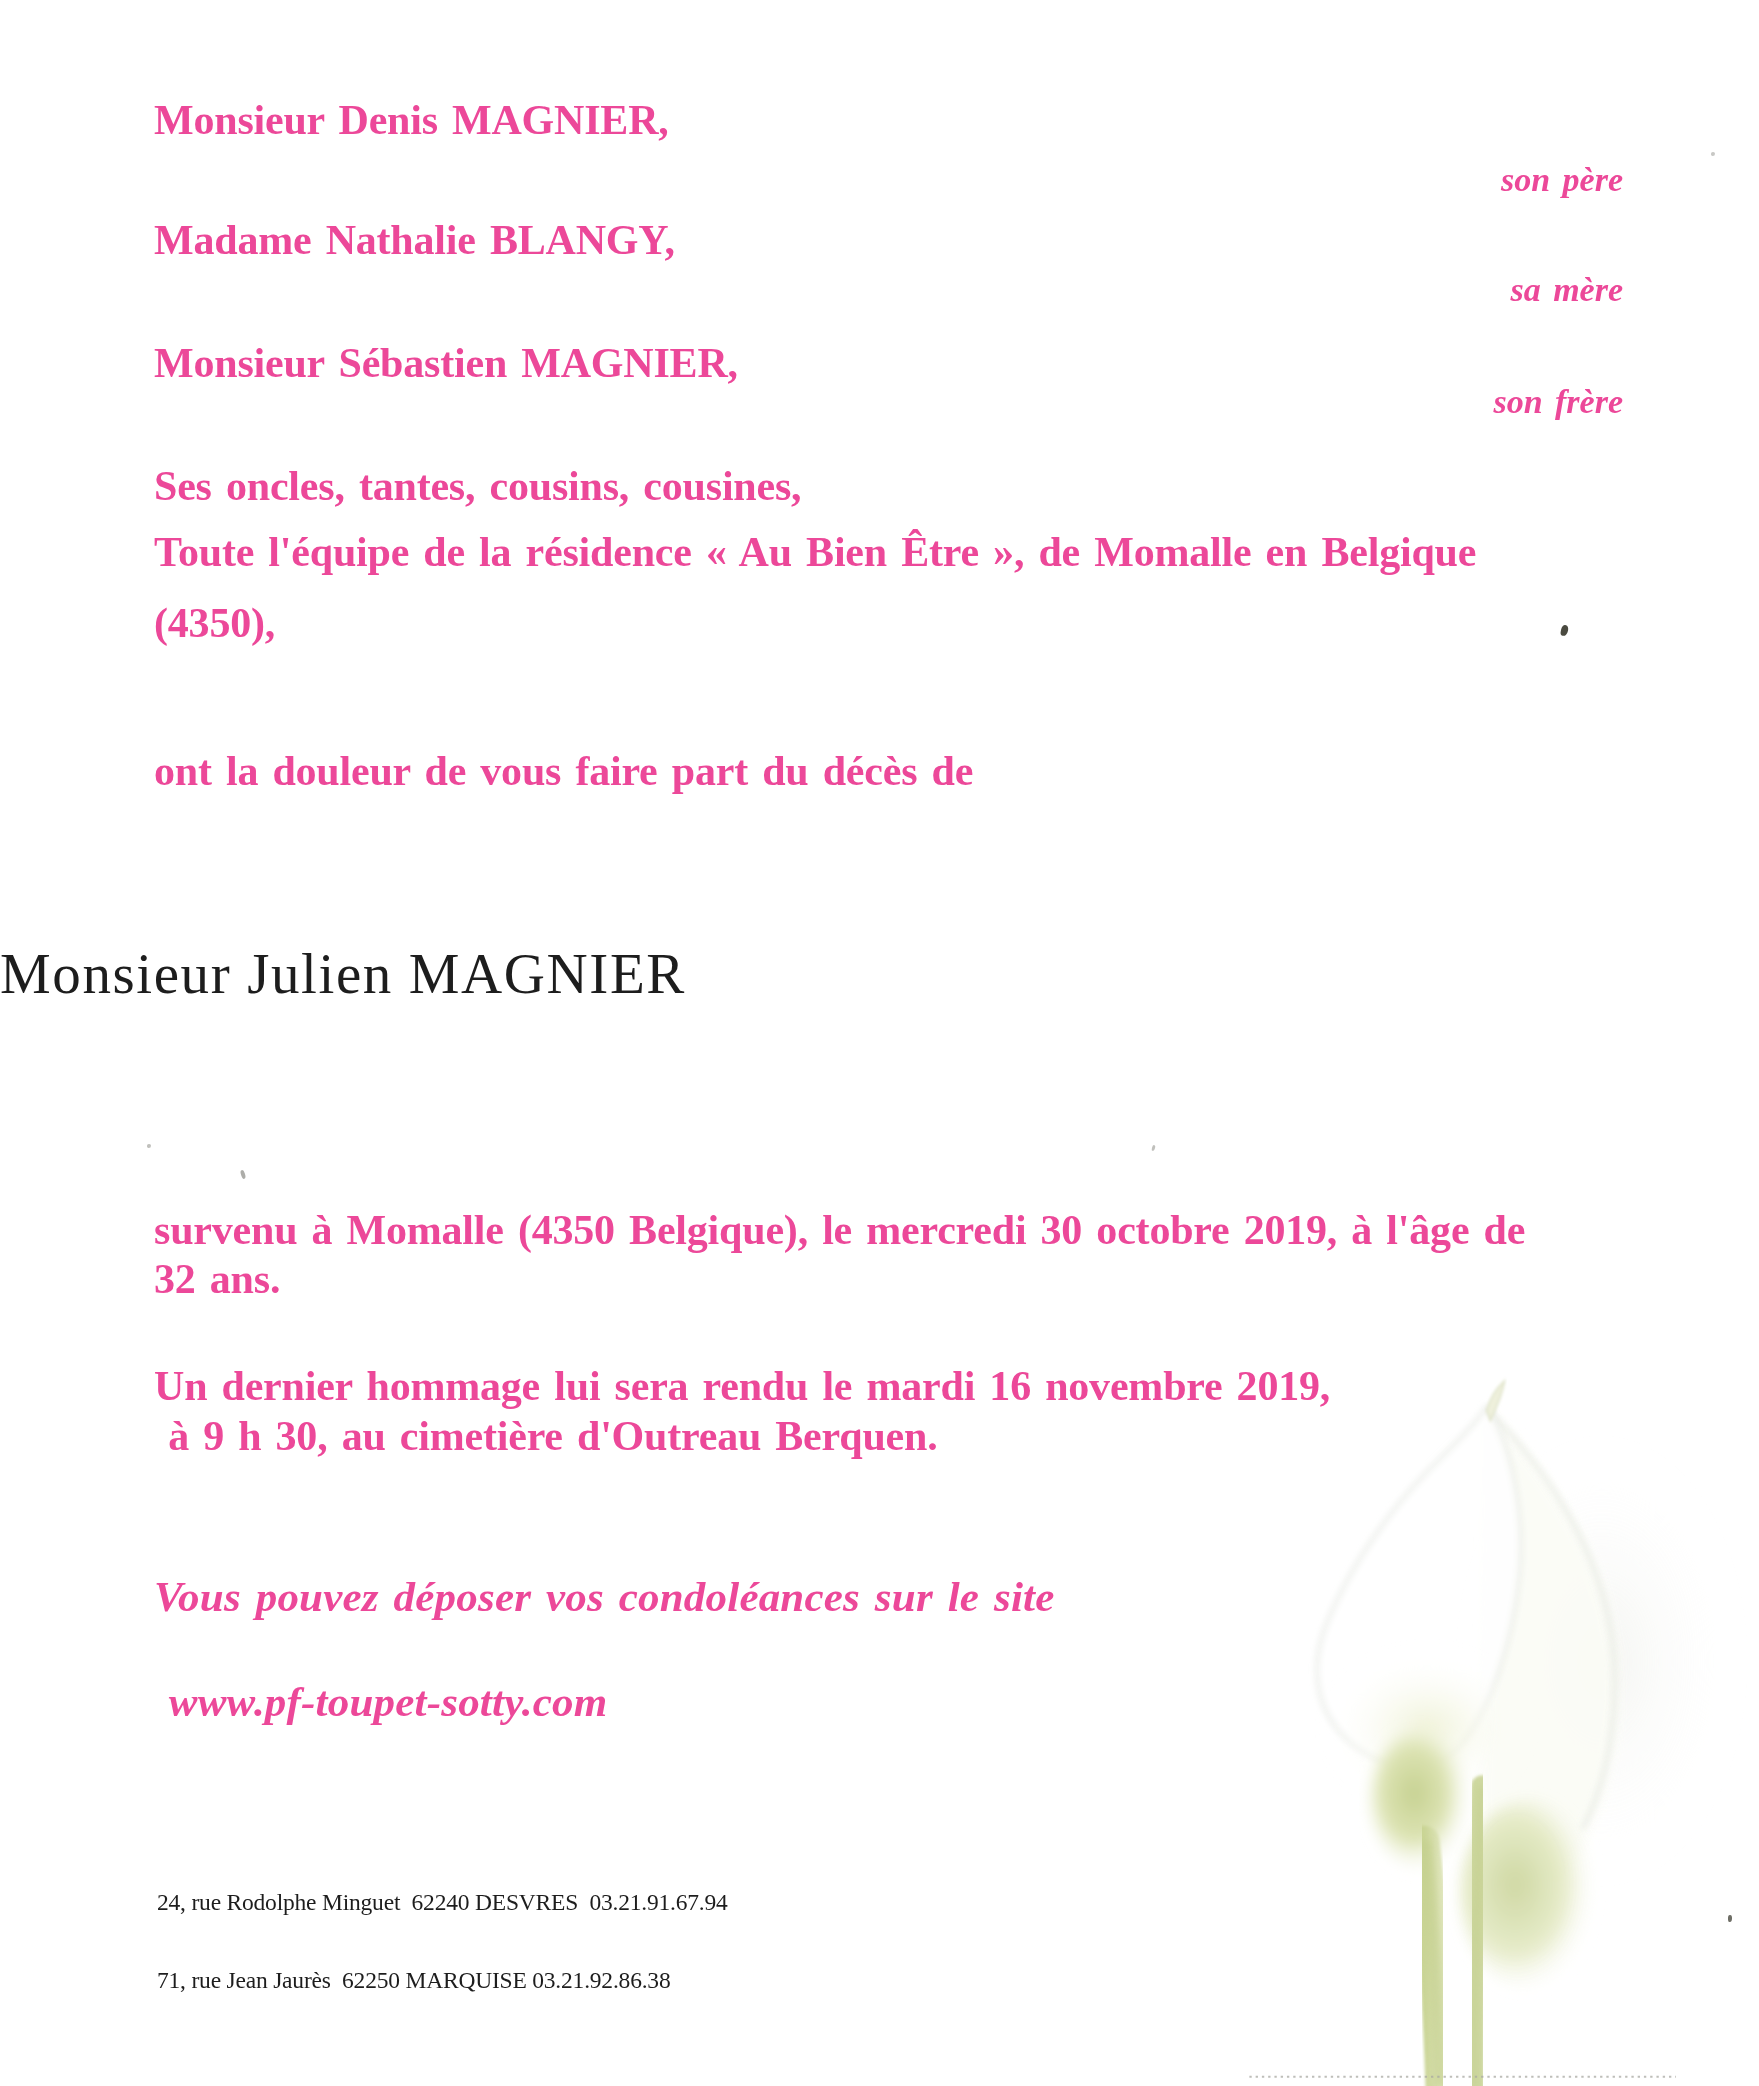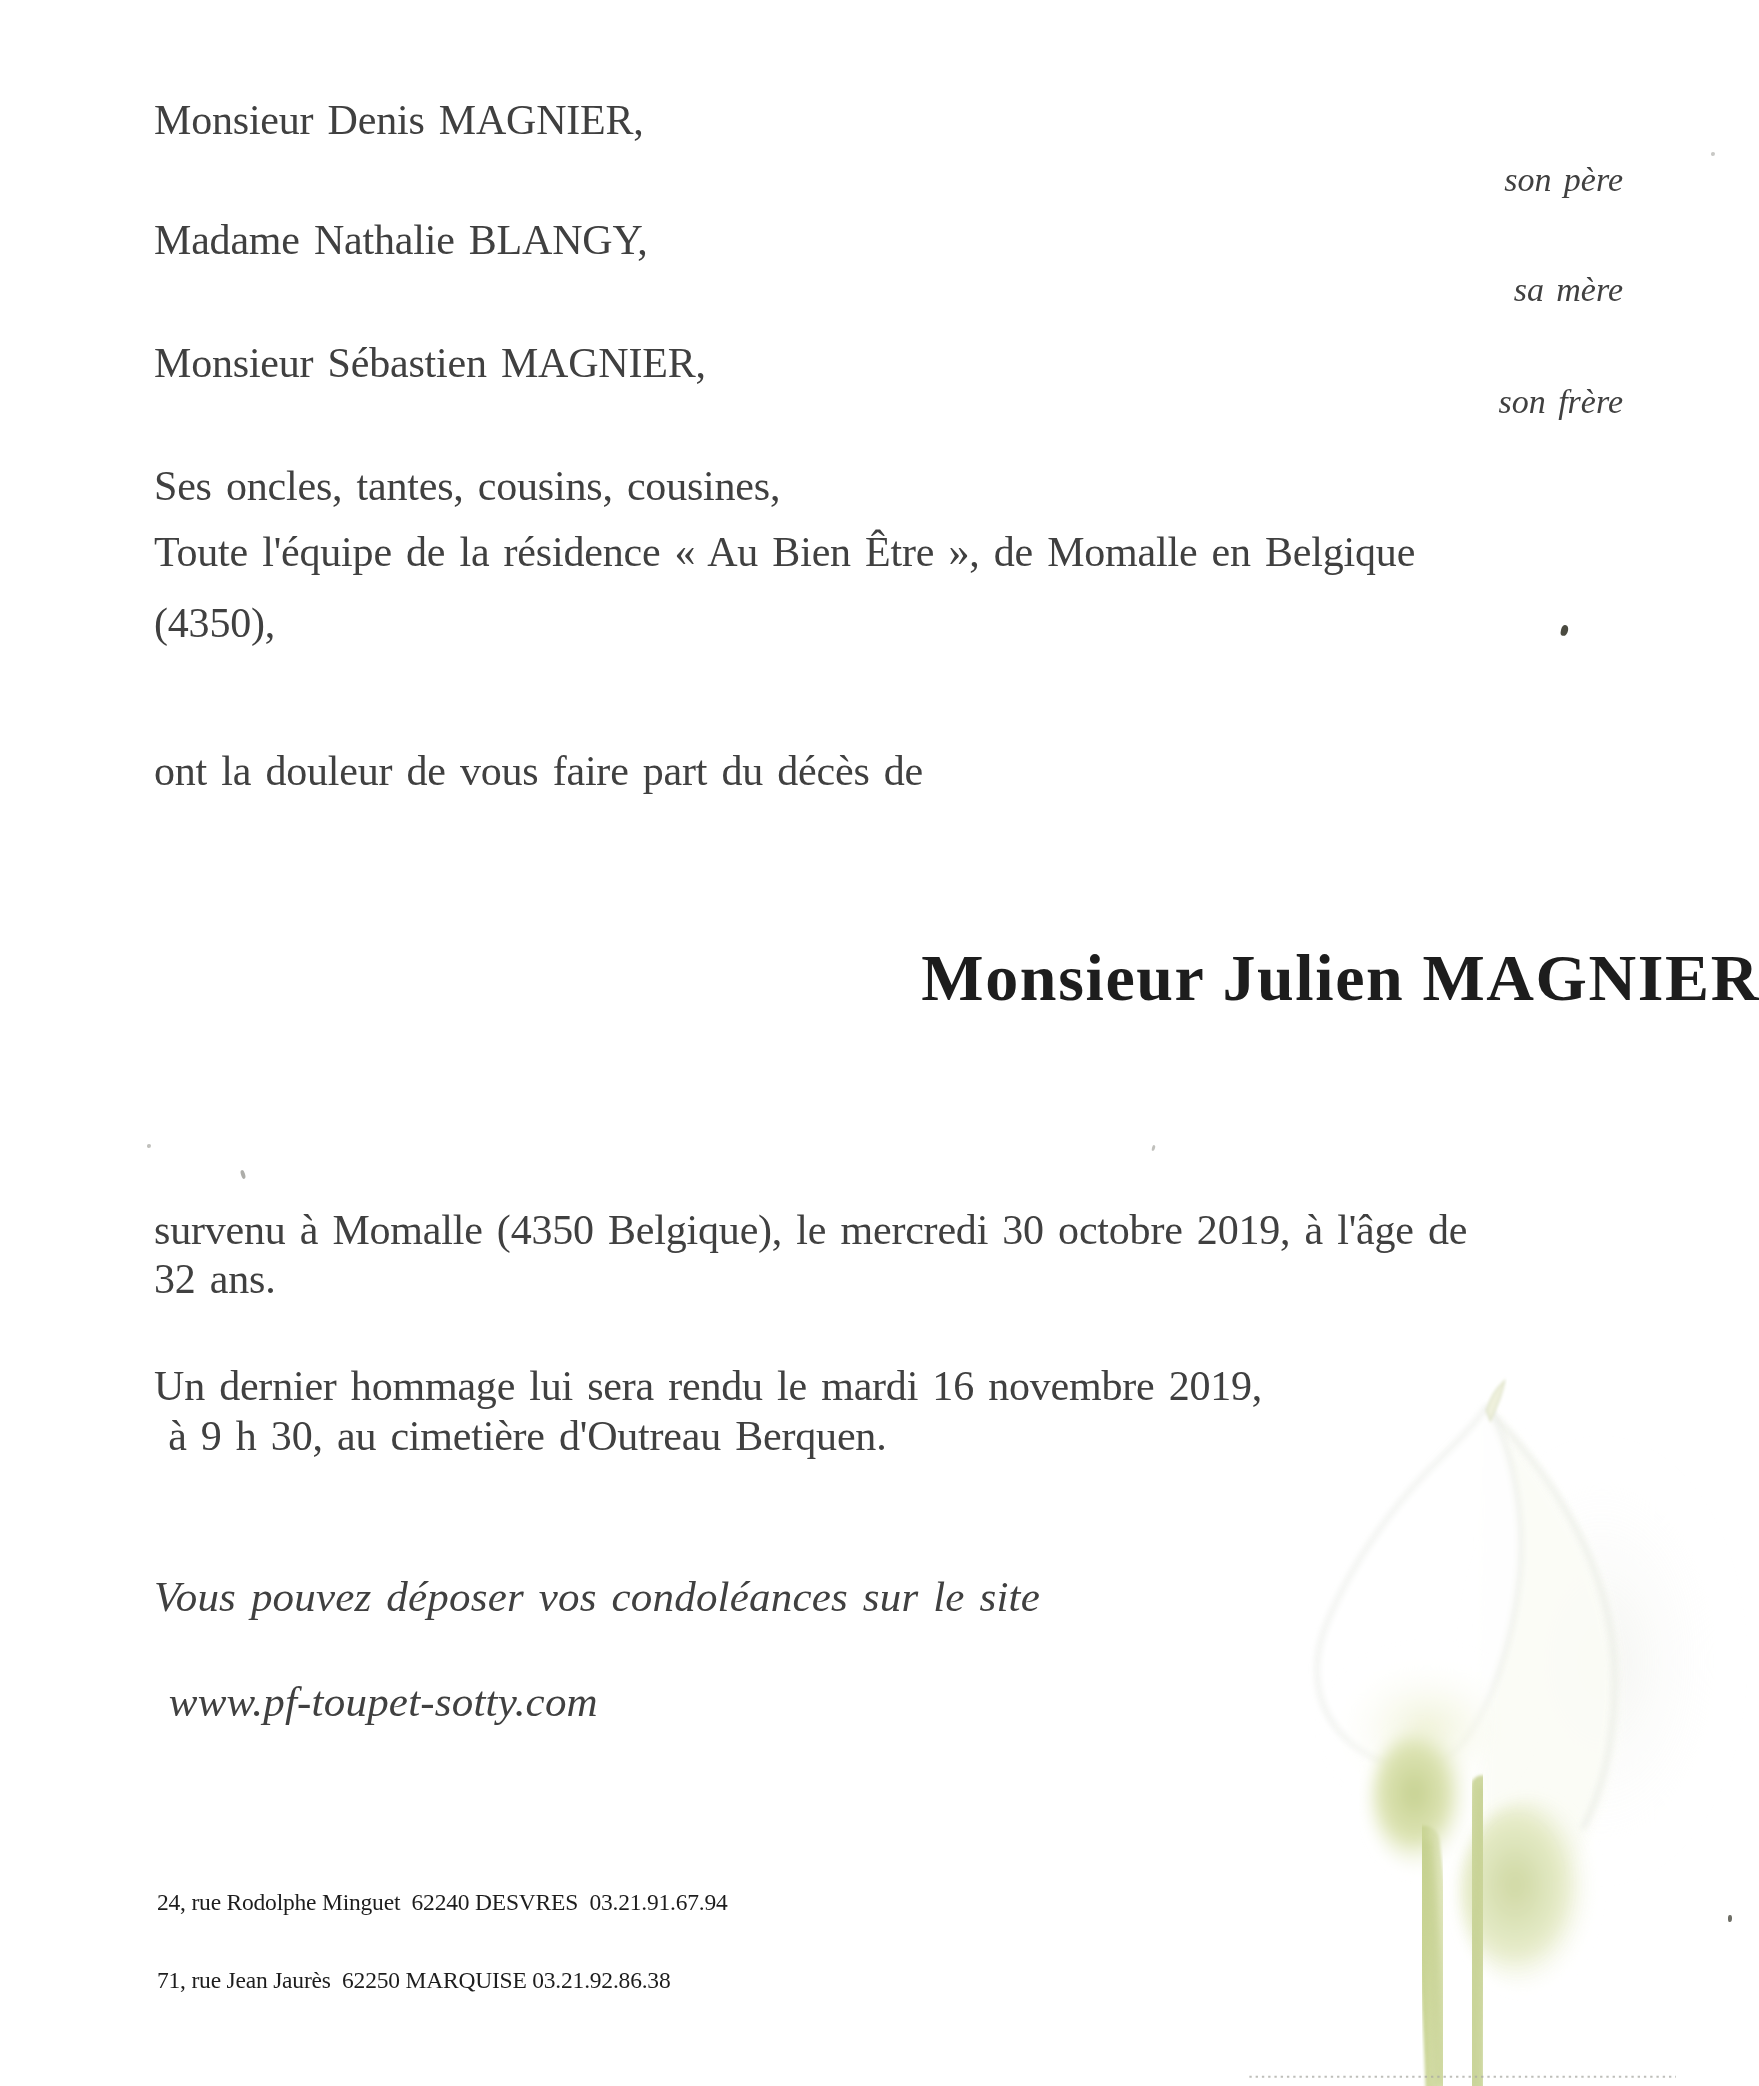--- a/index.html
+++ b/index.html
@@ -12,38 +12,39 @@
     color:#1d1d1d;
   }
   .line{
     position:absolute;
     left:154px;
     font-size:42px;
     line-height:1;
     white-space:pre;
     letter-spacing:-0.2px;
     word-spacing:3.9px;
-    color:#404040;
+    color:#ec4899;
+    font-weight:bold;
   }
   .relation{
     position:absolute;
     right:137px;
     left:auto;
     font-style:italic;
     font-size:34px;
     line-height:1;
     white-space:pre;
     letter-spacing:0;
   }
   .title{
     position:absolute;
     left:0;width:100%;
-    text-align:right;
-    font-weight:bold;
-    font-size:66px;
+    text-align:left;
+    font-weight:normal;
+    font-size:57px;
     line-height:1;
     letter-spacing:1.6px;
     white-space:pre;
   }
   .condolence{
     font-style:italic;
     font-size:43px;
     letter-spacing:0.2px;
   }
   .footer{

